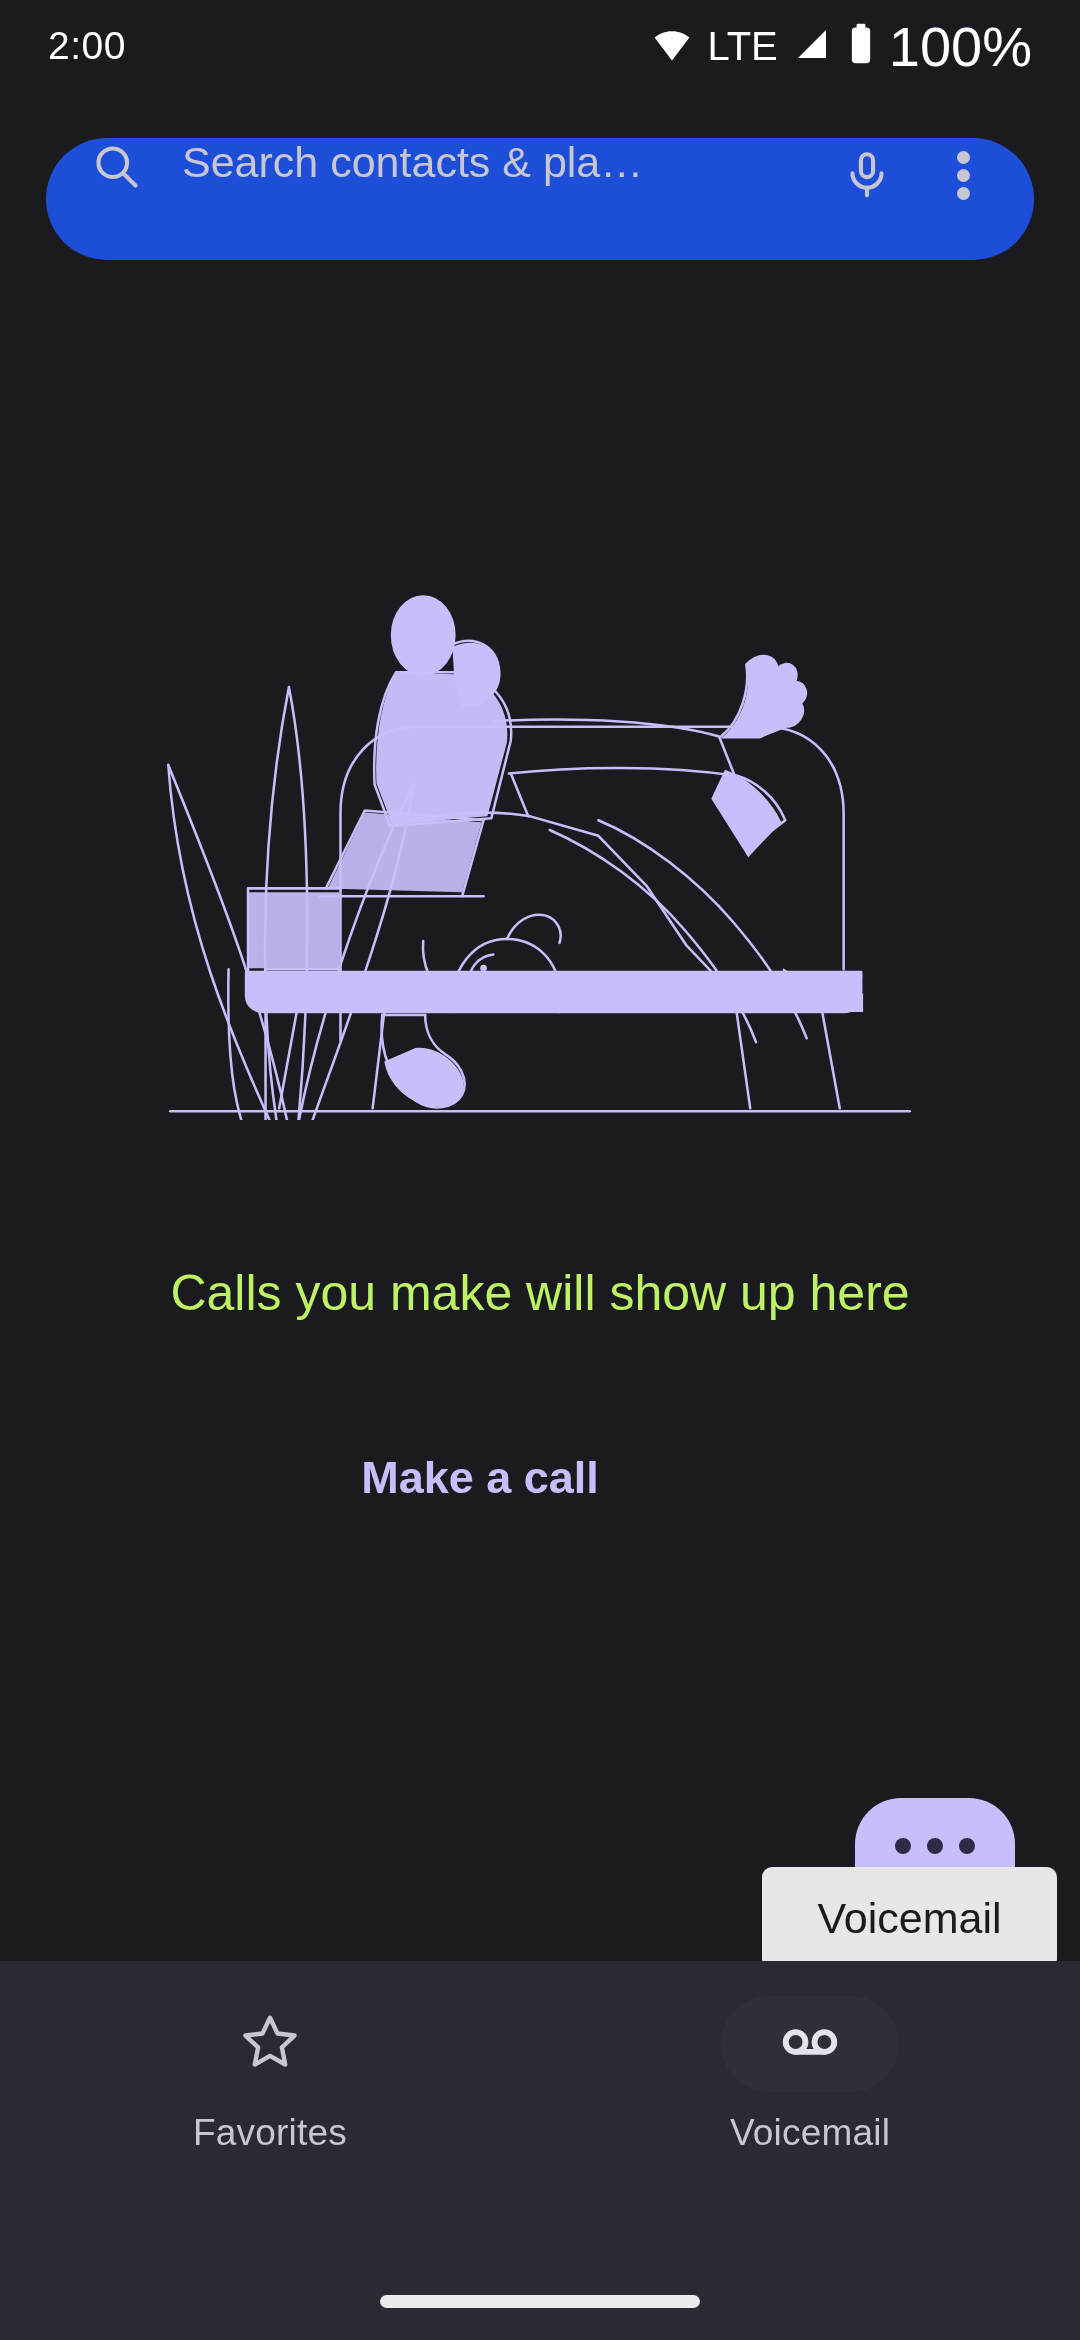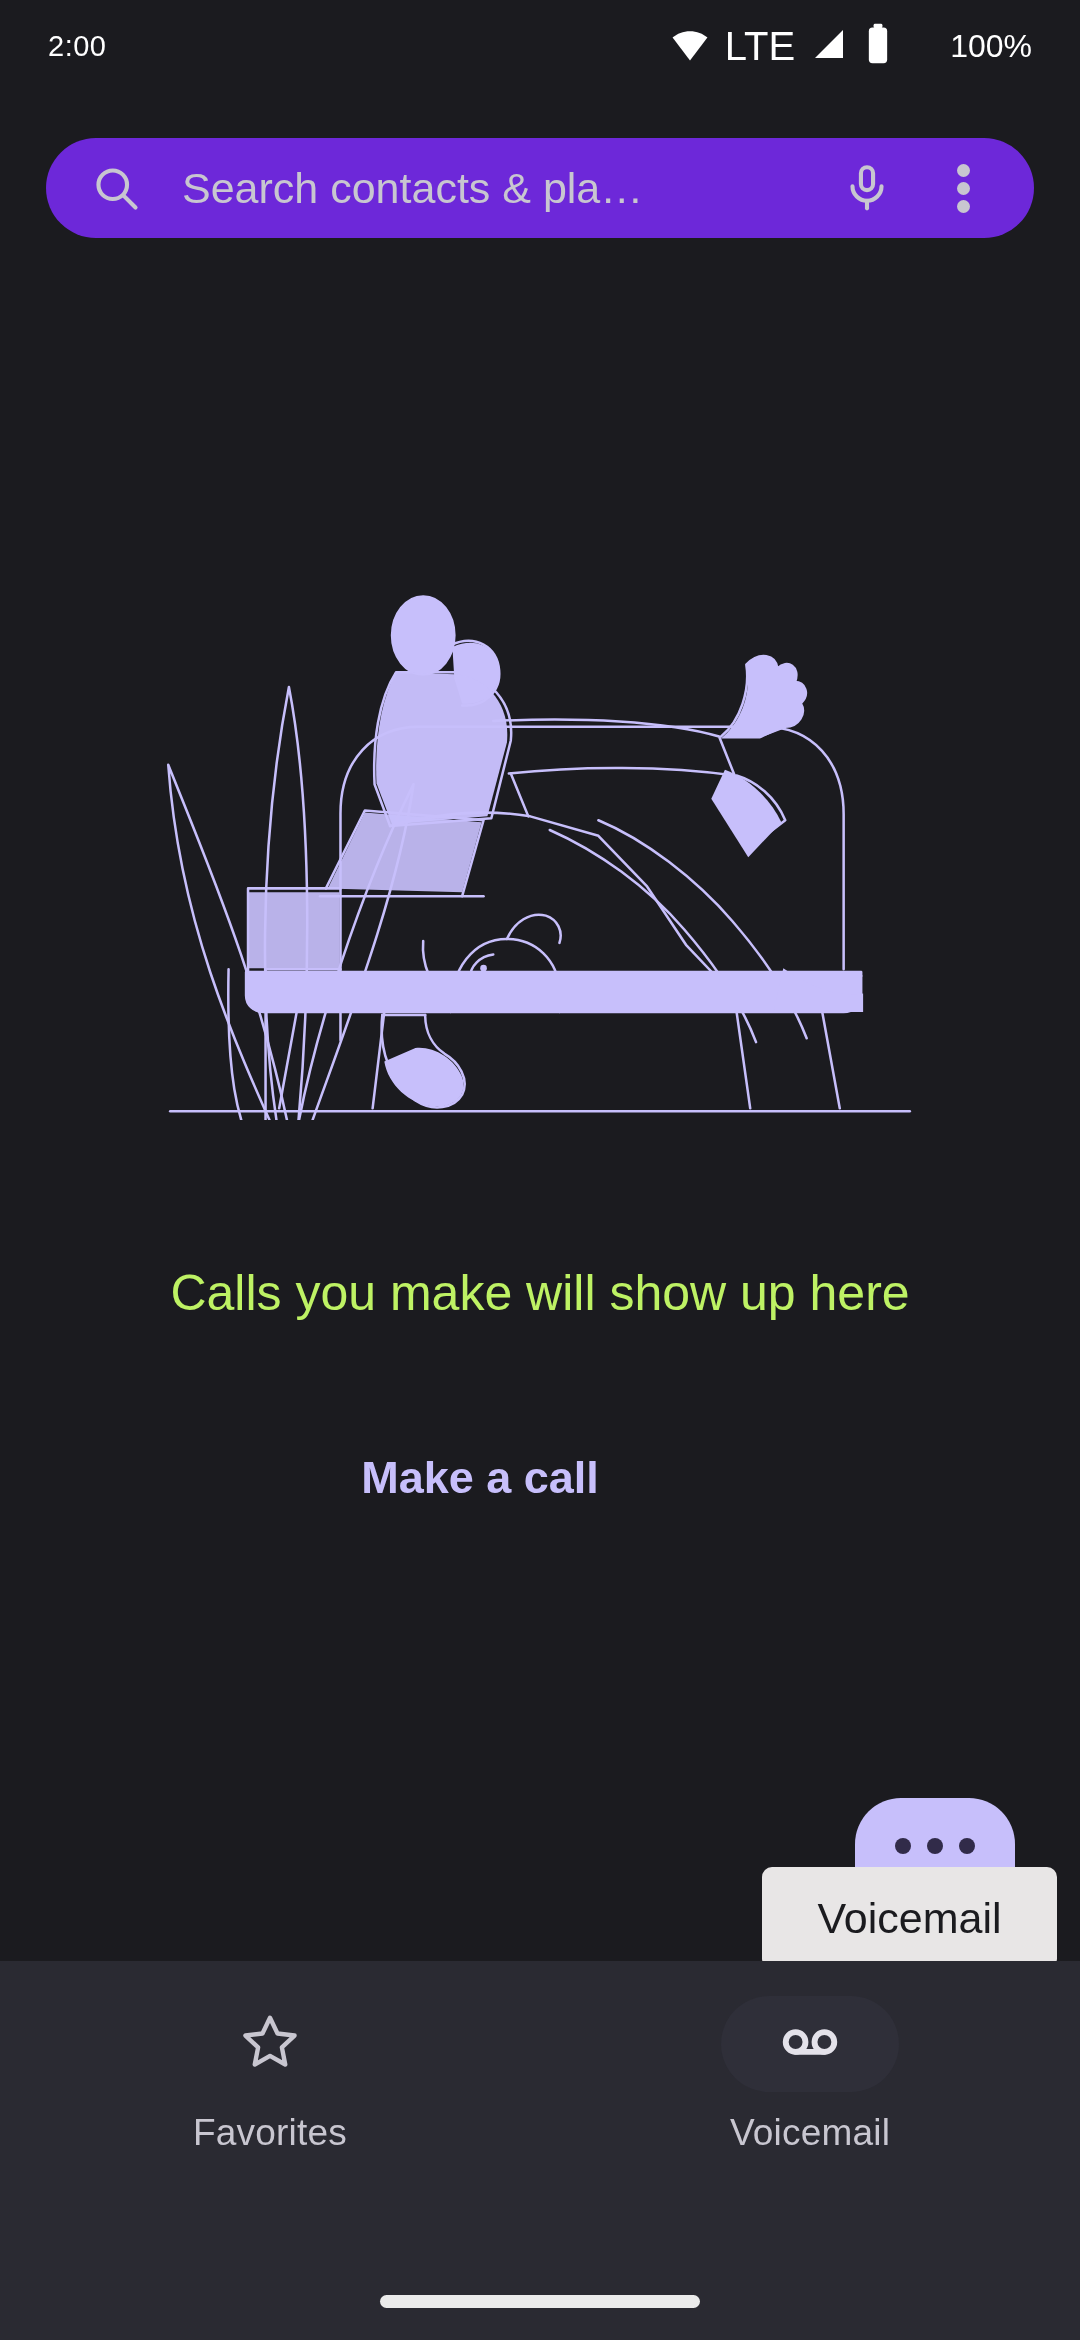--- a/index.html
+++ b/index.html
@@ -25,51 +25,49 @@
     width: 1080px;
     height: 92px;
     display: flex;
     align-items: center;
     justify-content: space-between;
     padding: 0 48px;
     box-sizing: border-box;
   }
   .status-time {
     color: #ffffff;
-    font-size: 29px;
+    font-size: 39px;
     letter-spacing: 0.5px;
   }
   .status-right {
     display: flex;
     align-items: center;
     gap: 13px;
   }
   .status-right .lte-text {
     color: #ffffff;
     font-size: 40px;
     letter-spacing: 0px;
   }
   .status-battery-text {
     color: #ffffff;
-    font-size: 32px;
+    font-size: 56px;
     letter-spacing: 0px;
-    margin-left: 44px;
   }
 
   
   .search-bar {
     position: absolute;
     top: 138px;
     left: 46px;
     width: 988px;
-    height: 100px;
-    background: #6d28d9;
+    height: 122px;
+    background: #1d4ed8;
     border-radius: 61px;
     display: flex;
-    align-items: center;
     box-sizing: border-box;
     padding: 0 34px 0 42px;
   }
   .search-icon-wrap {
     width: 56px;
     height: 56px;
     flex: 0 0 auto;
     display: flex;
     align-items: center;
     justify-content: center;

